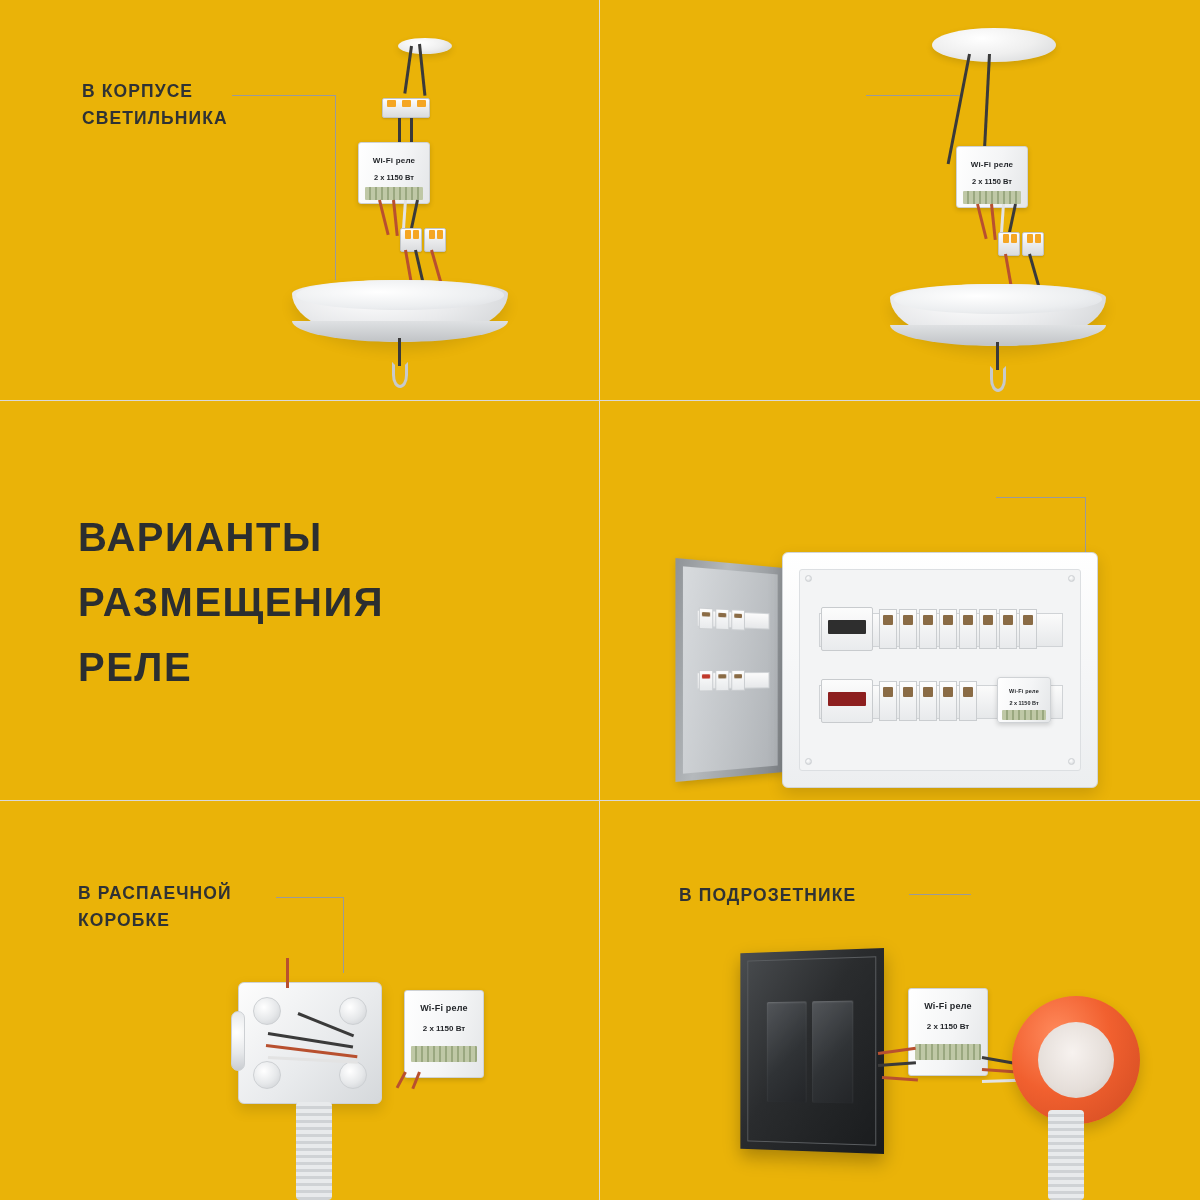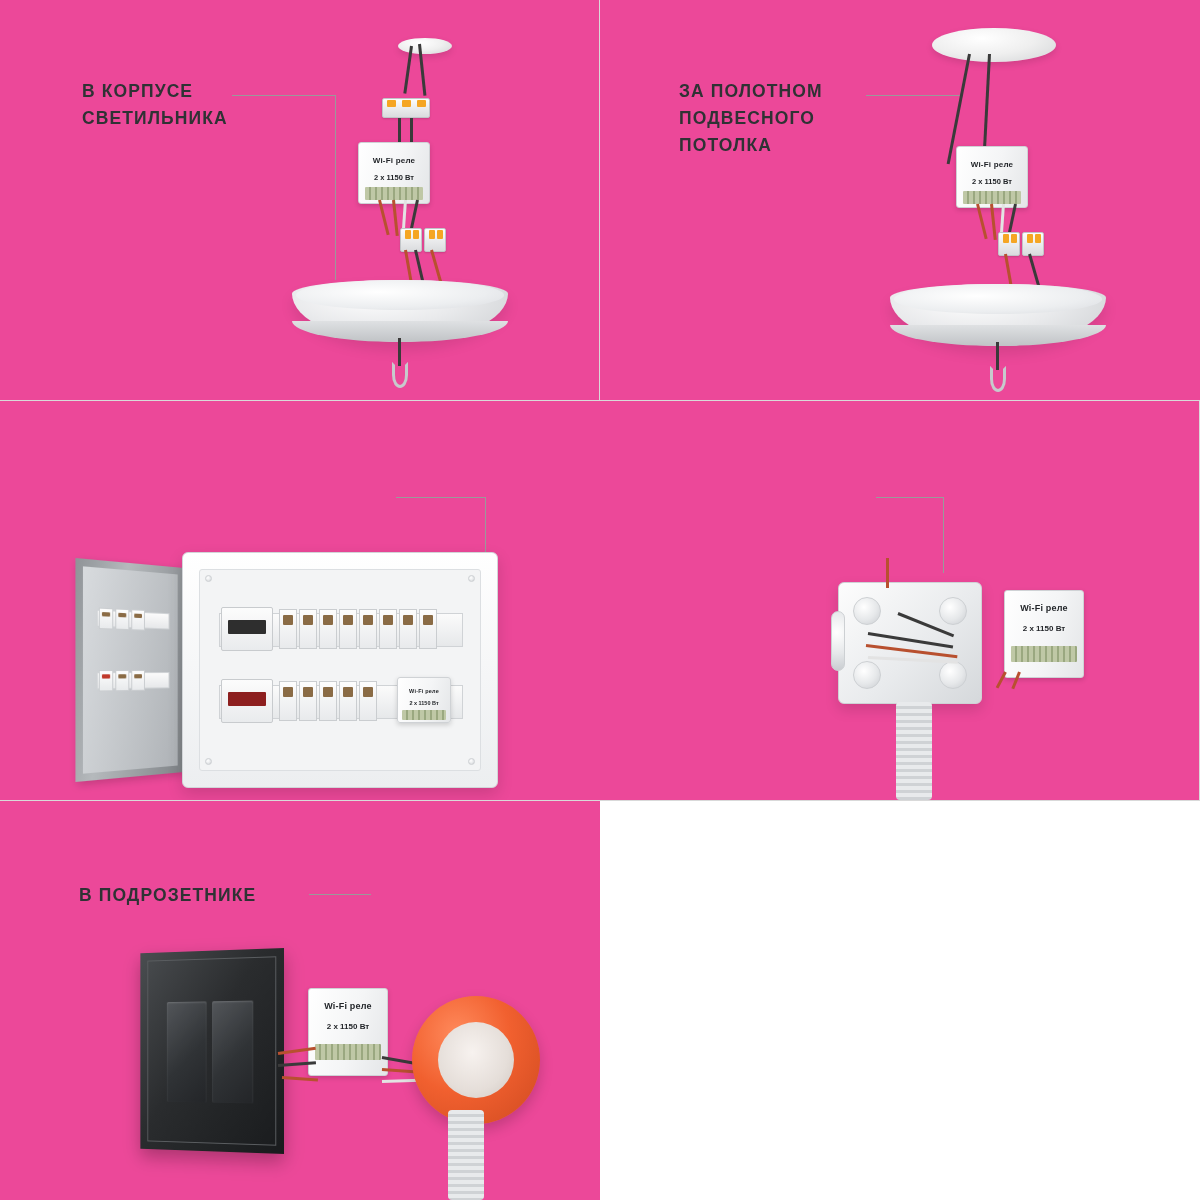--- a/index.html
+++ b/index.html
@@ -13,21 +13,21 @@
     position: relative;
     width: 1200px; height: 1200px;
     background: #ffffff;
     display: grid;
     grid-template-columns: 600px 600px;
     grid-template-rows: 400px 400px 400px;
   }
   .cell {
     position: relative;
     overflow: hidden;
-    background: #ec4899;
+    background: #eab308;
   }
   
   .cell::after { content: ""; position: absolute; right: 0; top: 0; bottom: 0; width: 1px; background: #d9d9d9; }
   .cell.col2::after { display: none; }
   .hline { position: absolute; left: 0; right: 0; height: 1px; background: #d9d9d9; }
   #hline1 { top: 400px; }
   #hline2 { top: 800px; }
 
   .label {
     position: absolute;
@@ -278,23 +278,20 @@
 
     <div class="cup" style="left:292px; top:280px; width:216px; height:62px;">
       <div class="top"></div>
       <div class="rim"></div>
     </div>
     <div class="wire" style="left:398px; top:338px; width:3px; height:28px;"></div>
     <div class="hook" style="left:392px; top:362px;"></div>
   </div>
 
   <div class="cell col2">
-    <div class="label" style="left:79px; top:78px;">ЗА ПОЛОТНОМ
-ПОДВЕСНОГО
-ПОТОЛКА</div>
     <div class="leader" style="left:266px; top:95px; width:96px; border-top-width:1px;"></div>
 
     <div class="disc" style="left:332px; top:28px; width:124px; height:34px;"></div>
 
     <div class="wire" style="left:368px; top:54px; width:3px; height:112px; transform:rotate(11deg); transform-origin:top center;"></div>
     <div class="wire" style="left:388px; top:54px; width:3px; height:112px; transform:rotate(3deg); transform-origin:top center;"></div>
 
     <div class="relay" style="left:356px; top:146px; width:72px; height:62px;">
       <div class="ttl">Wi-Fi реле</div>
       <div class="pw">2 x 1150 Вт</div>
@@ -318,20 +315,25 @@
     <div class="wire" style="left:428px; top:254px; width:3px; height:36px; transform:rotate(-16deg); transform-origin:top center;"></div>
 
     <div class="cup" style="left:290px; top:284px; width:216px; height:62px;">
       <div class="top"></div>
       <div class="rim"></div>
     </div>
     <div class="wire" style="left:396px; top:342px; width:3px; height:28px;"></div>
     <div class="hook" style="left:390px; top:366px;"></div>
   </div>
 
+  <div class="cell col1">
+    <div id="big-title">ВАРИАНТЫ
+РАЗМЕЩЕНИЯ
+РЕЛЕ</div>
+  </div>
 
   <div class="cell col2">
     <div class="leader" style="left:396px; top:97px; width:90px; border-top-width:1px;"></div>
     <div class="leader" style="left:485px; top:97px; height:62px; border-left-width:1px;"></div>
 
     <div class="board-door" style="left:74px; top:168px; width:110px; height:204px; transform: perspective(540px) rotateY(26deg); transform-origin: right center;">
       <div class="inner"></div>
       <div class="din" style="left:20px; top:46px; width:74px; height:16px;"></div>
       <div class="breaker" style="left:22px; top:44px; width:14px; height:20px;">
           <div class="sw"></div>
@@ -413,20 +415,22 @@
       </div>
 
       <div class="knock" style="left:22px; top:22px; width:7px; height:7px;"></div>
       <div class="knock" style="right:22px; top:22px; width:7px; height:7px;"></div>
       <div class="knock" style="left:22px; bottom:22px; width:7px; height:7px;"></div>
       <div class="knock" style="right:22px; bottom:22px; width:7px; height:7px;"></div>
     </div>
   </div>
 
   <div class="cell col1">
+    <div class="label" style="left:78px; top:80px;">В РАСПАЕЧНОЙ
+КОРОБКЕ</div>
     <div class="leader" style="left:276px; top:97px; width:68px; border-top-width:1px;"></div>
     <div class="leader" style="left:343px; top:97px; height:76px; border-left-width:1px;"></div>
 
     <div class="jbox" style="left:238px; top:182px; width:144px; height:122px;">
       <div class="knock" style="left:14px; top:14px; width:28px; height:28px;"></div>
       <div class="knock" style="right:14px; top:14px; width:28px; height:28px;"></div>
       <div class="knock" style="left:14px; bottom:14px; width:28px; height:28px;"></div>
       <div class="knock" style="right:14px; bottom:14px; width:28px; height:28px;"></div>
       <div class="knock" style="left:-8px; top:28px; width:14px; height:60px; border-radius:8px;"></div>
     </div>

